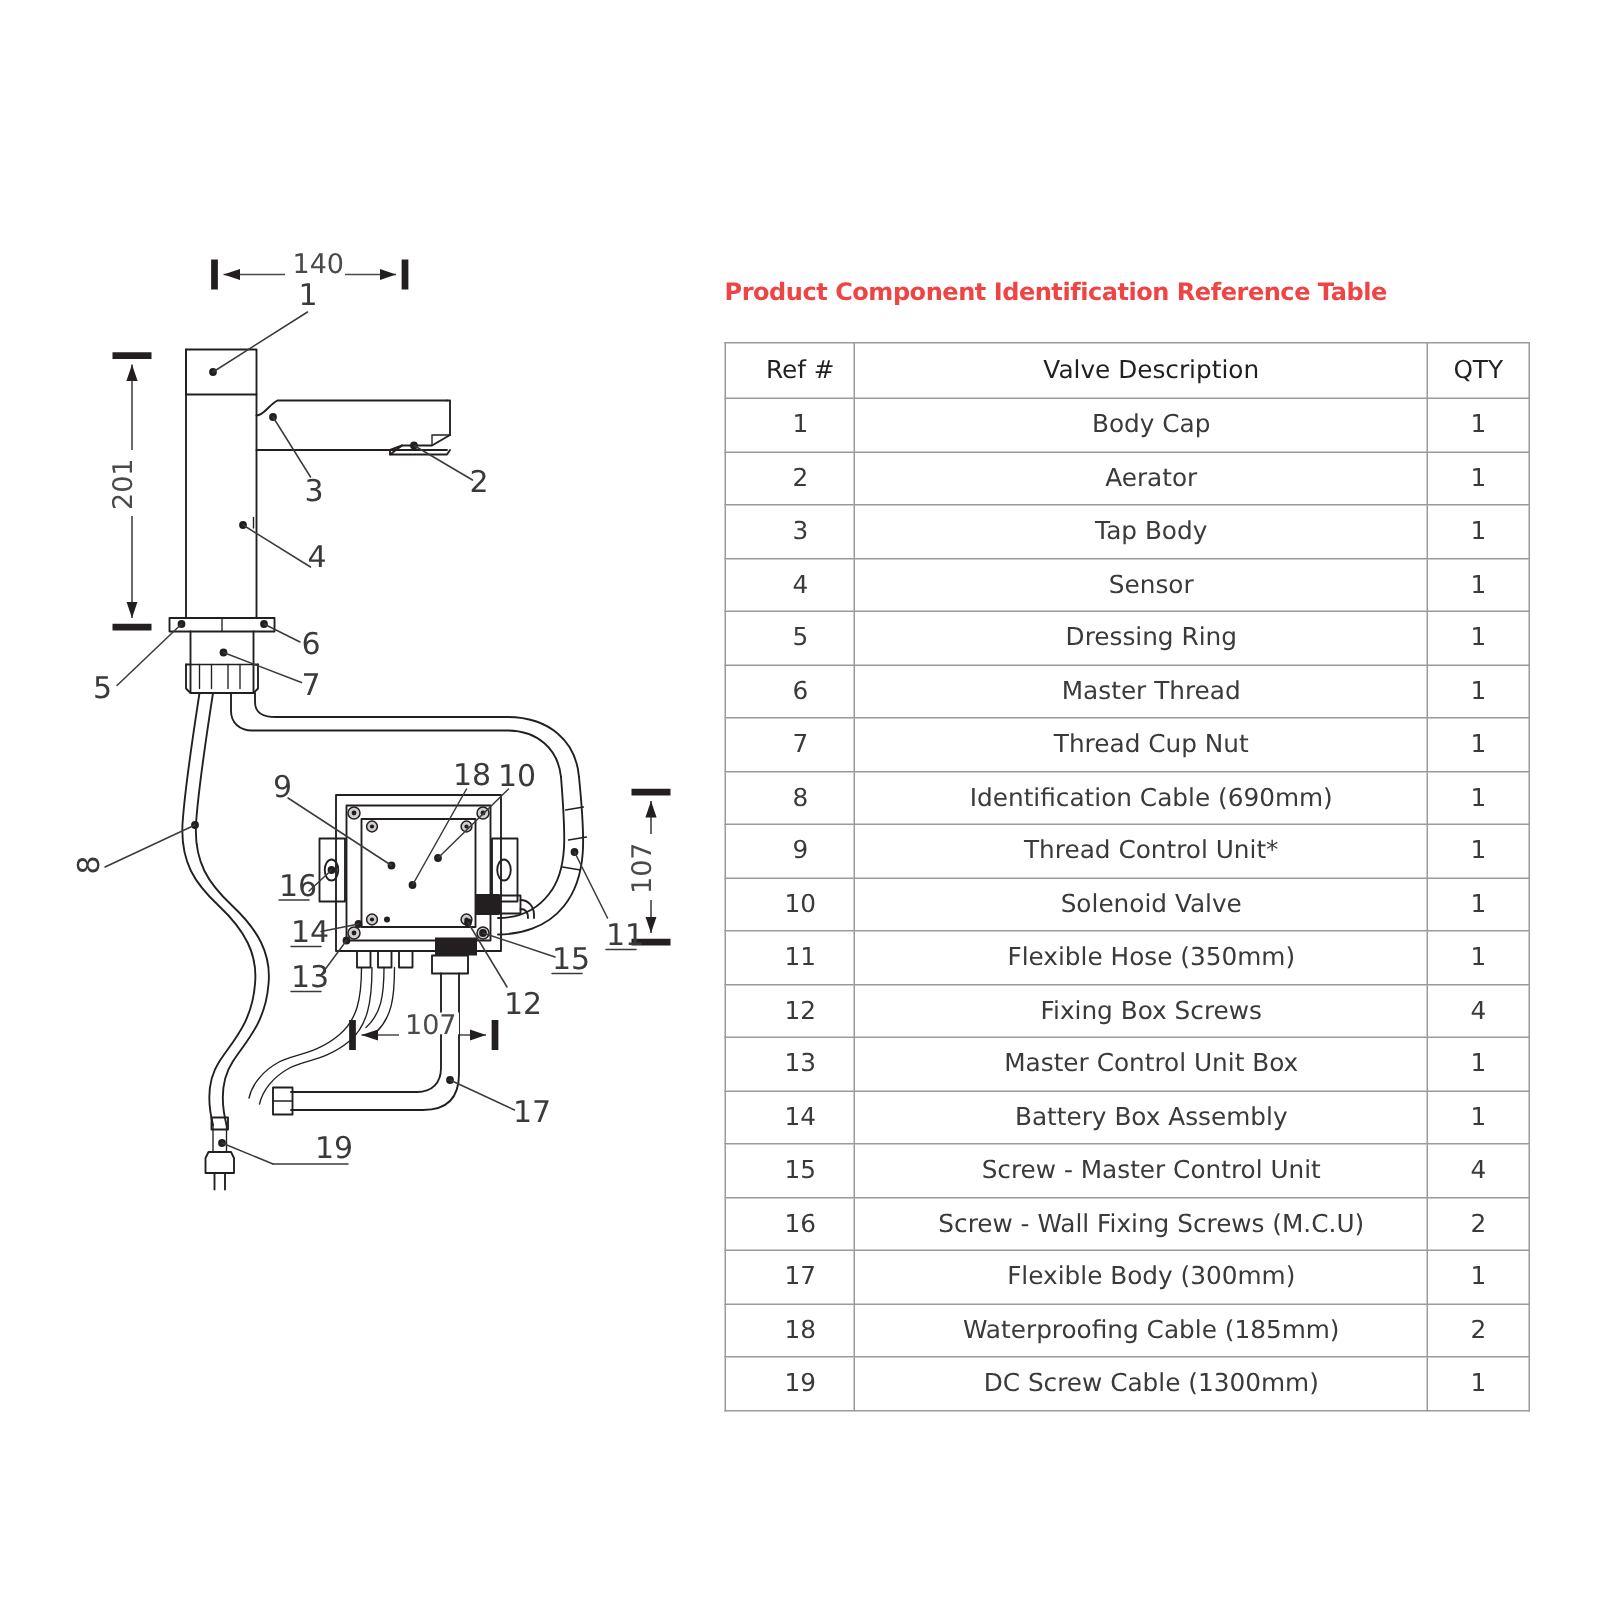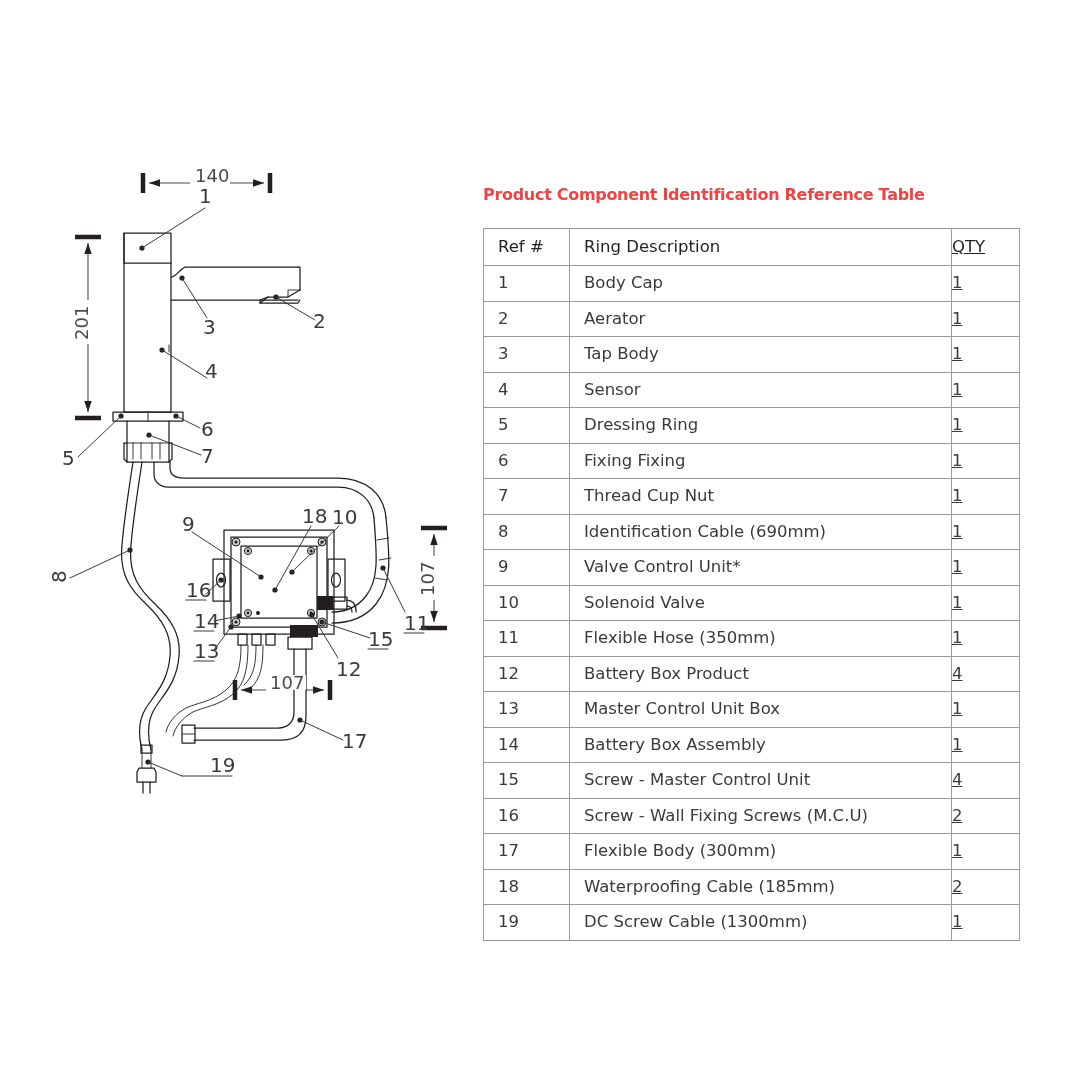--- a/index.html
+++ b/index.html
@@ -40,31 +40,30 @@
     font-size:16.5px;
     color:#3a3a3a;
   }
   table.parts col.c-ref{width:86px;}
   table.parts col.c-desc{width:382px;}
   table.parts col.c-qty{width:68px;}
   table.parts th, table.parts td{
     border:1px solid #9a9a9a;
     height:34.5px;
     padding:0 0 0 14px;
-    text-align:left;
+    text-align:center;
     vertical-align:middle;
     font-weight:normal;
     line-height:1;
     overflow:hidden;
     white-space:nowrap;
   }
   table.parts th{color:#231f20;}
   table.parts td.qty, table.parts th.qty{
     padding:0;
-    text-decoration:underline;
   }
   table.parts tr.head th{height:36px;}
 </style>
 </head>
 <body>
 
 <div id="page">
 
   <div id="drawing">
     <svg width="470" height="1080" viewBox="0 0 470 1080" xmlns="http://www.w3.org/2000/svg">
@@ -400,21 +399,21 @@
 
     <table class="parts">
       <colgroup>
         <col class="c-ref">
           <col class="c-desc">
           <col class="c-qty">
       </colgroup>
       <thead>
         <tr class="head">
           <th>Ref #</th>
-          <th>Ring Description</th>
+          <th>Valve Description</th>
           <th class="qty">QTY</th>
         </tr>
       </thead>
       <tbody id="parts-body">
           <tr>
             <td>1</td>
             <td>Body Cap</td>
             <td class="qty">1</td>
           </tr>
           <tr>
@@ -432,51 +431,51 @@
             <td>Sensor</td>
             <td class="qty">1</td>
           </tr>
           <tr>
             <td>5</td>
             <td>Dressing Ring</td>
             <td class="qty">1</td>
           </tr>
           <tr>
             <td>6</td>
-            <td>Fixing Fixing</td>
+            <td>Master Thread</td>
             <td class="qty">1</td>
           </tr>
           <tr>
             <td>7</td>
             <td>Thread Cup Nut</td>
             <td class="qty">1</td>
           </tr>
           <tr>
             <td>8</td>
             <td>Identification Cable (690mm)</td>
             <td class="qty">1</td>
           </tr>
           <tr>
             <td>9</td>
-            <td>Valve Control Unit*</td>
+            <td>Thread Control Unit*</td>
             <td class="qty">1</td>
           </tr>
           <tr>
             <td>10</td>
             <td>Solenoid Valve</td>
             <td class="qty">1</td>
           </tr>
           <tr>
             <td>11</td>
             <td>Flexible Hose (350mm)</td>
             <td class="qty">1</td>
           </tr>
           <tr>
             <td>12</td>
-            <td>Battery Box Product</td>
+            <td>Fixing Box Screws</td>
             <td class="qty">4</td>
           </tr>
           <tr>
             <td>13</td>
             <td>Master Control Unit Box</td>
             <td class="qty">1</td>
           </tr>
           <tr>
             <td>14</td>
             <td>Battery Box Assembly</td>

